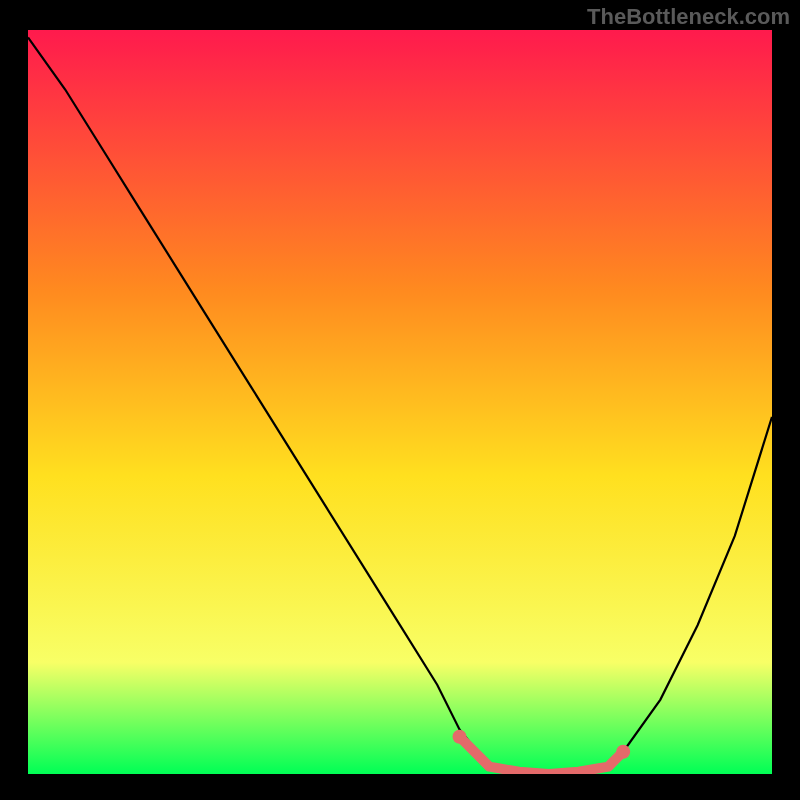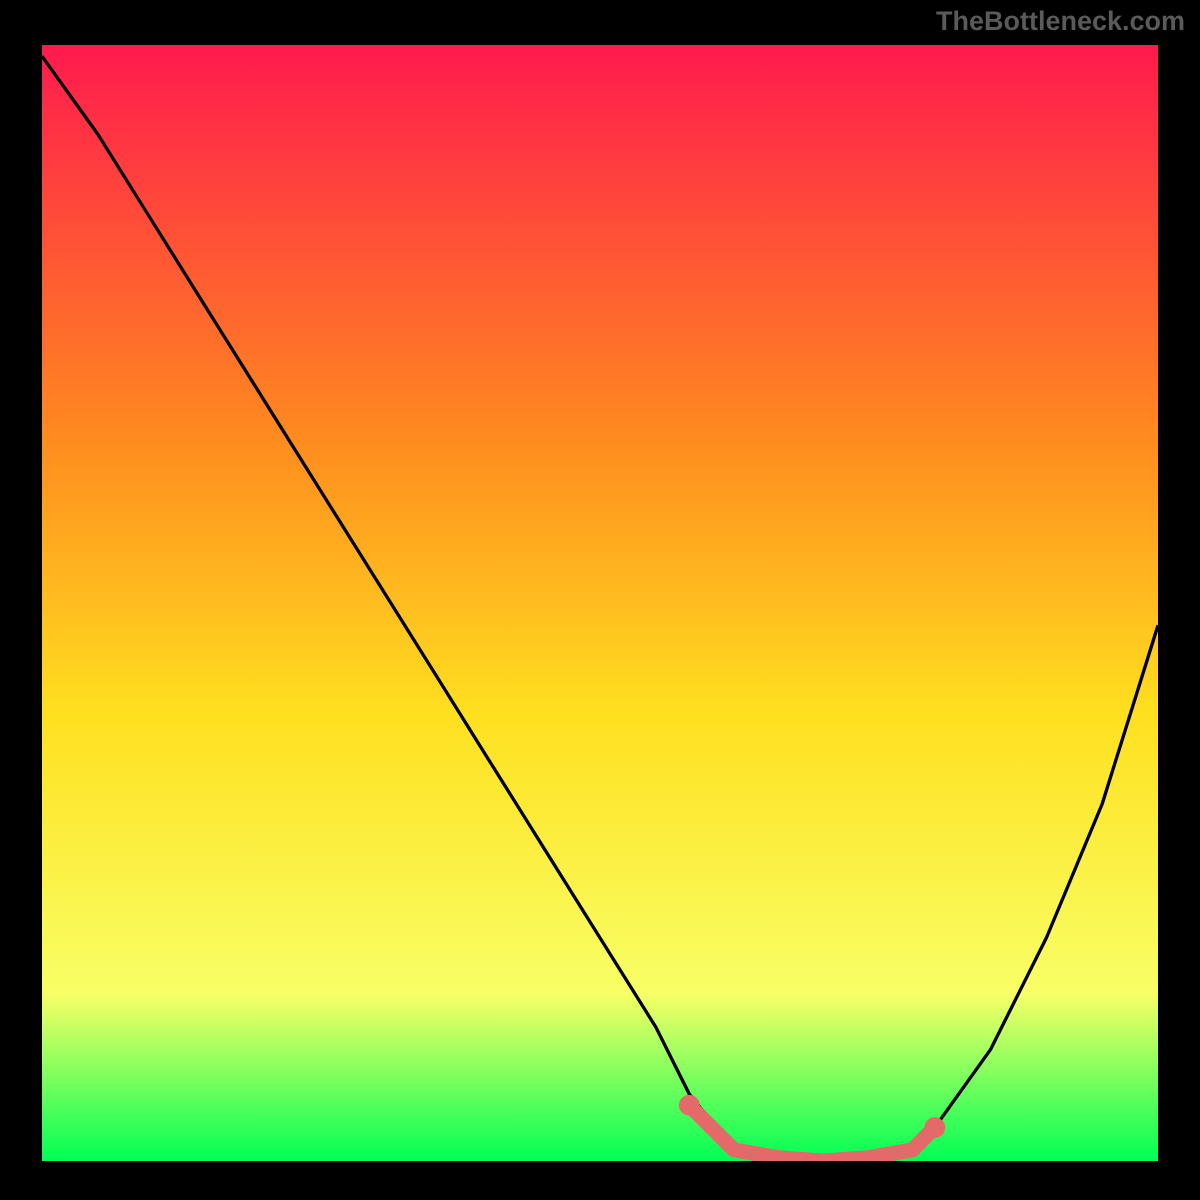--- a/index.html
+++ b/index.html
@@ -9,21 +9,21 @@
     background: #000;
     position: relative;
     font-family: Arial, sans-serif;
     overflow: hidden;
   }
   .watermark {
     position: absolute;
     top: 4px;
     right: 10px;
     color: #5a5a5a;
-    font-size: 18px;
+    font-size: 22px;
     font-weight: bold;
     z-index: 10;
   }
   .plot {
     position: absolute;
     left: 28px;
     top: 30px;
     width: 744px;
     height: 744px;
   }

